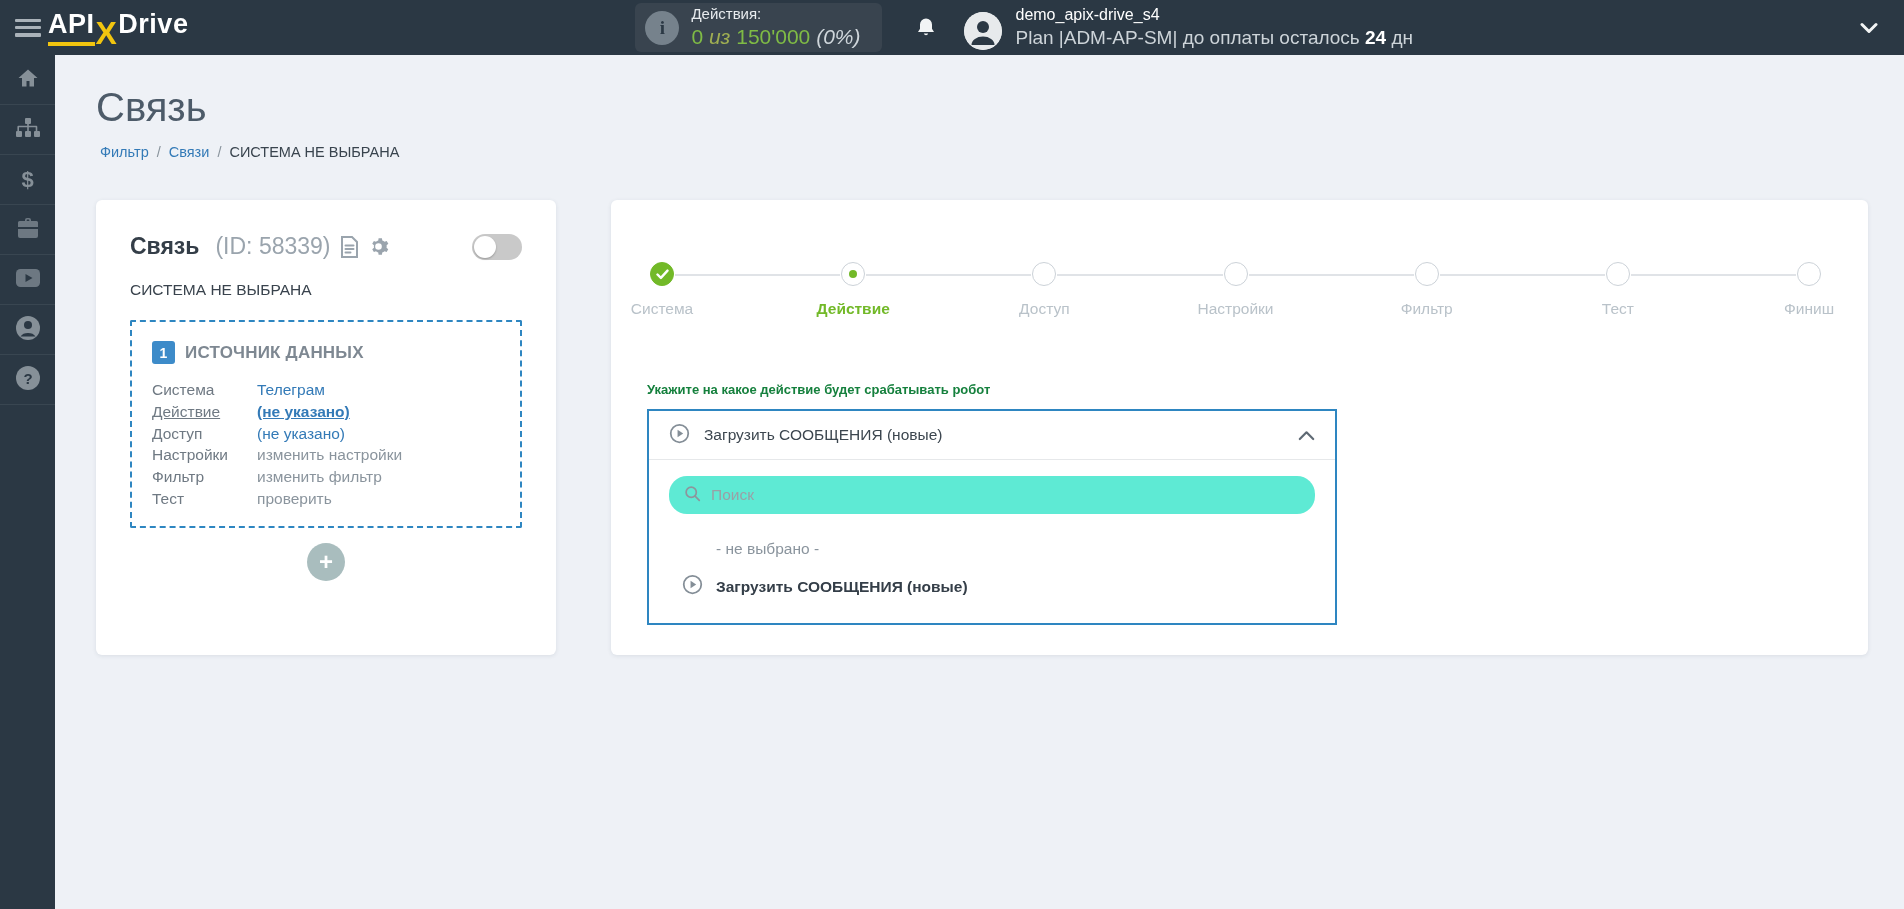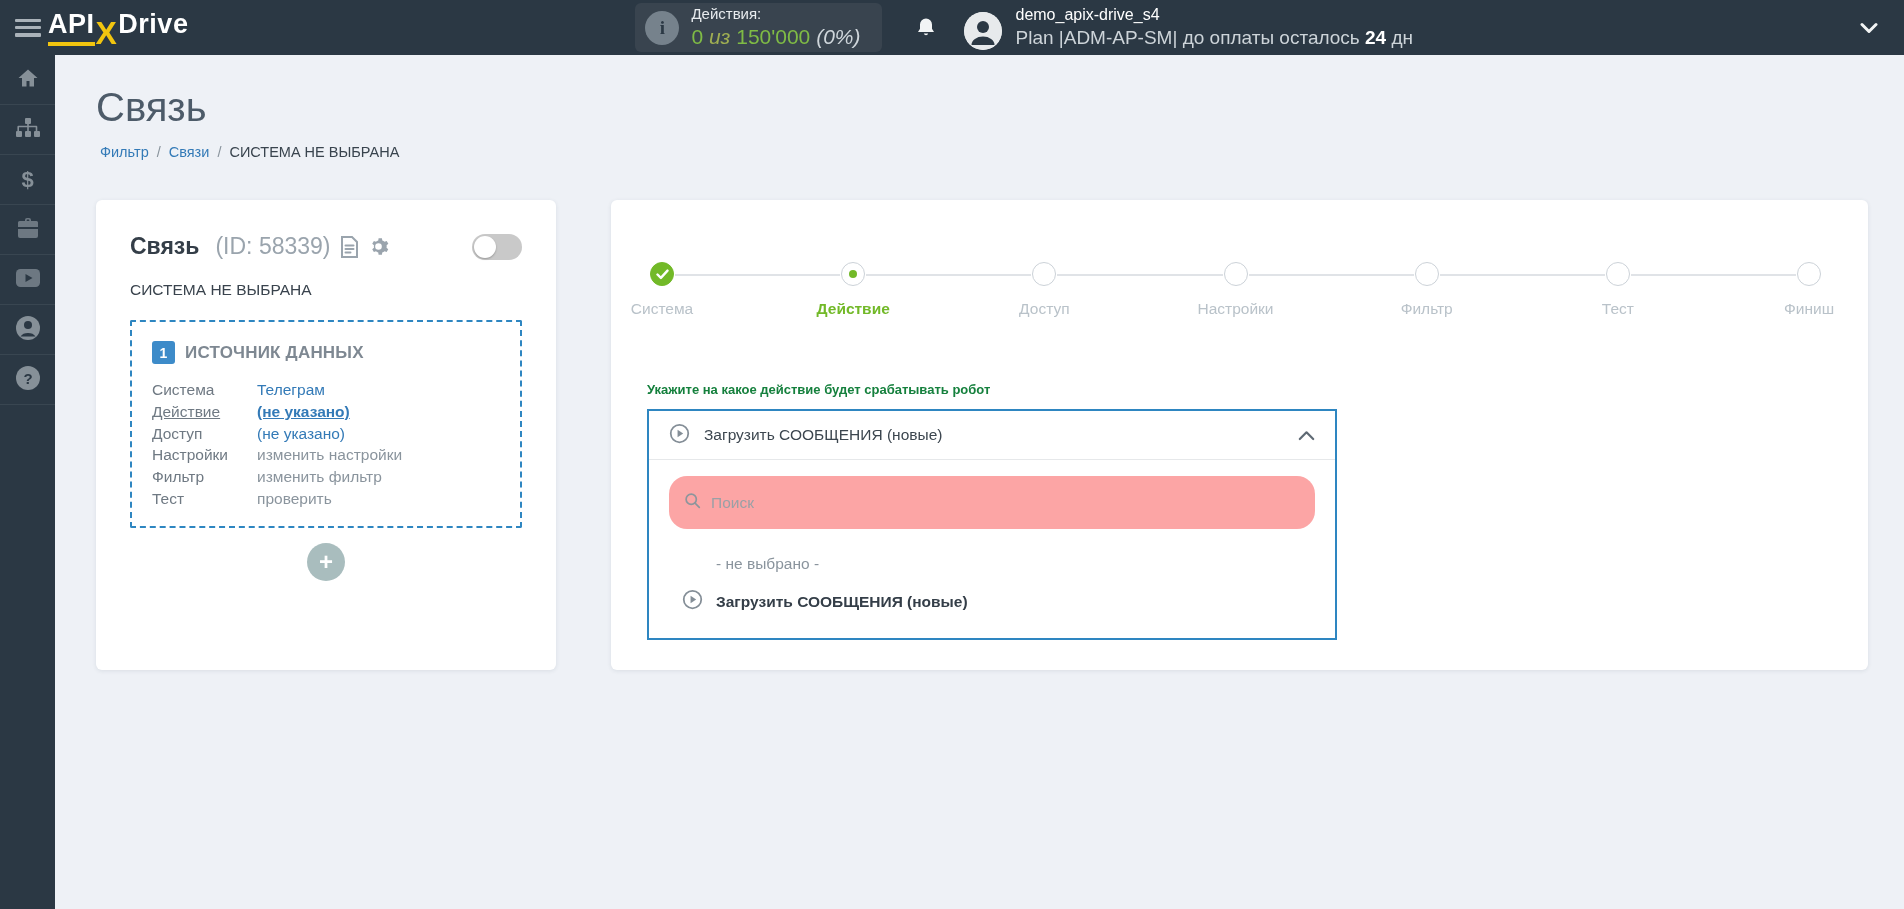--- a/index.html
+++ b/index.html
@@ -122,21 +122,21 @@
   .step.active .lbl { color: #72b928; font-weight: bold; }
   .connector { flex: 1; height: 2px; background: #e0e3e7; margin-top: 12px; }
   
   .form-label { font-size: 13px; font-weight: bold; color: #15803d; margin-top: 52px; }
   .select-box { width: 690px; border: 2px solid #2e86c1; border-radius: 0; margin-top: 12px; background: #fff; }
   .select-head { height: 49px; display: flex; align-items: center; padding: 0 20px; border-bottom: 1px solid #e6e8ea; cursor: pointer; }
   .select-value { margin-left: 14px; font-size: 15.5px; color: #3c464f; }
   .chev-up { margin-left: auto; display: flex; }
   .select-panel { padding: 16px 20px 24px; }
   .search-pill {
-    height: 53px; background: #fca5a5; border-radius: 18px; display: flex; align-items: center;
+    height: 38px; background: #5eead4; border-radius: 18px; display: flex; align-items: center;
     padding: 0 15px; gap: 10px;
   }
   .search-pill input {
     border: none; outline: none; background: transparent; font-size: 15.5px; color: #555;
     font-family: inherit; width: 100%;
   }
   .search-pill input::placeholder { color: #9aa0a6; }
   .opt-none { margin: 26px 0 0 47px; font-size: 15.5px; color: #8a949d; cursor: pointer; }
   .opt-main { margin: 16px 0 0 13px; display: flex; align-items: center; gap: 13px; font-size: 15.5px; font-weight: bold; color: #343e48; cursor: pointer; }
 </style>

